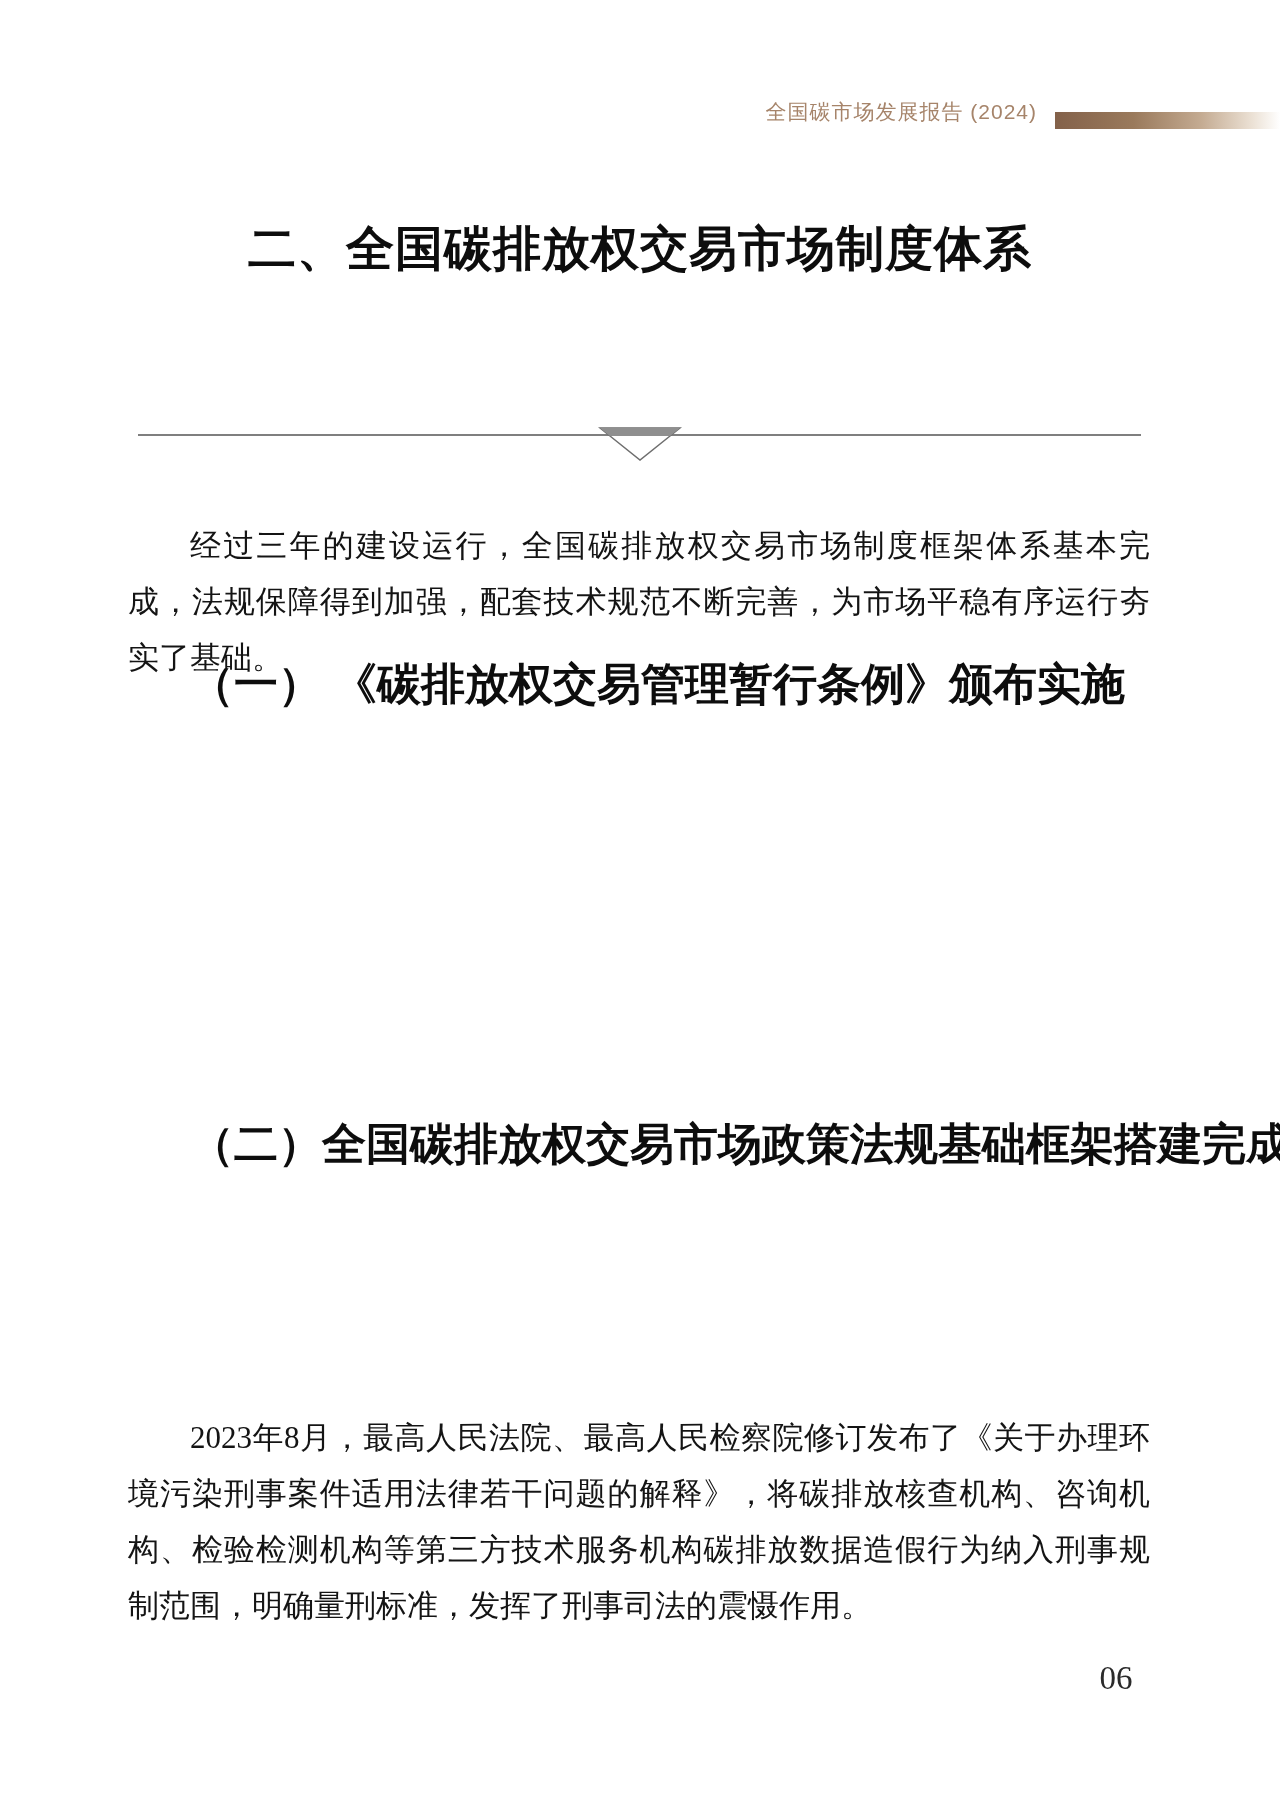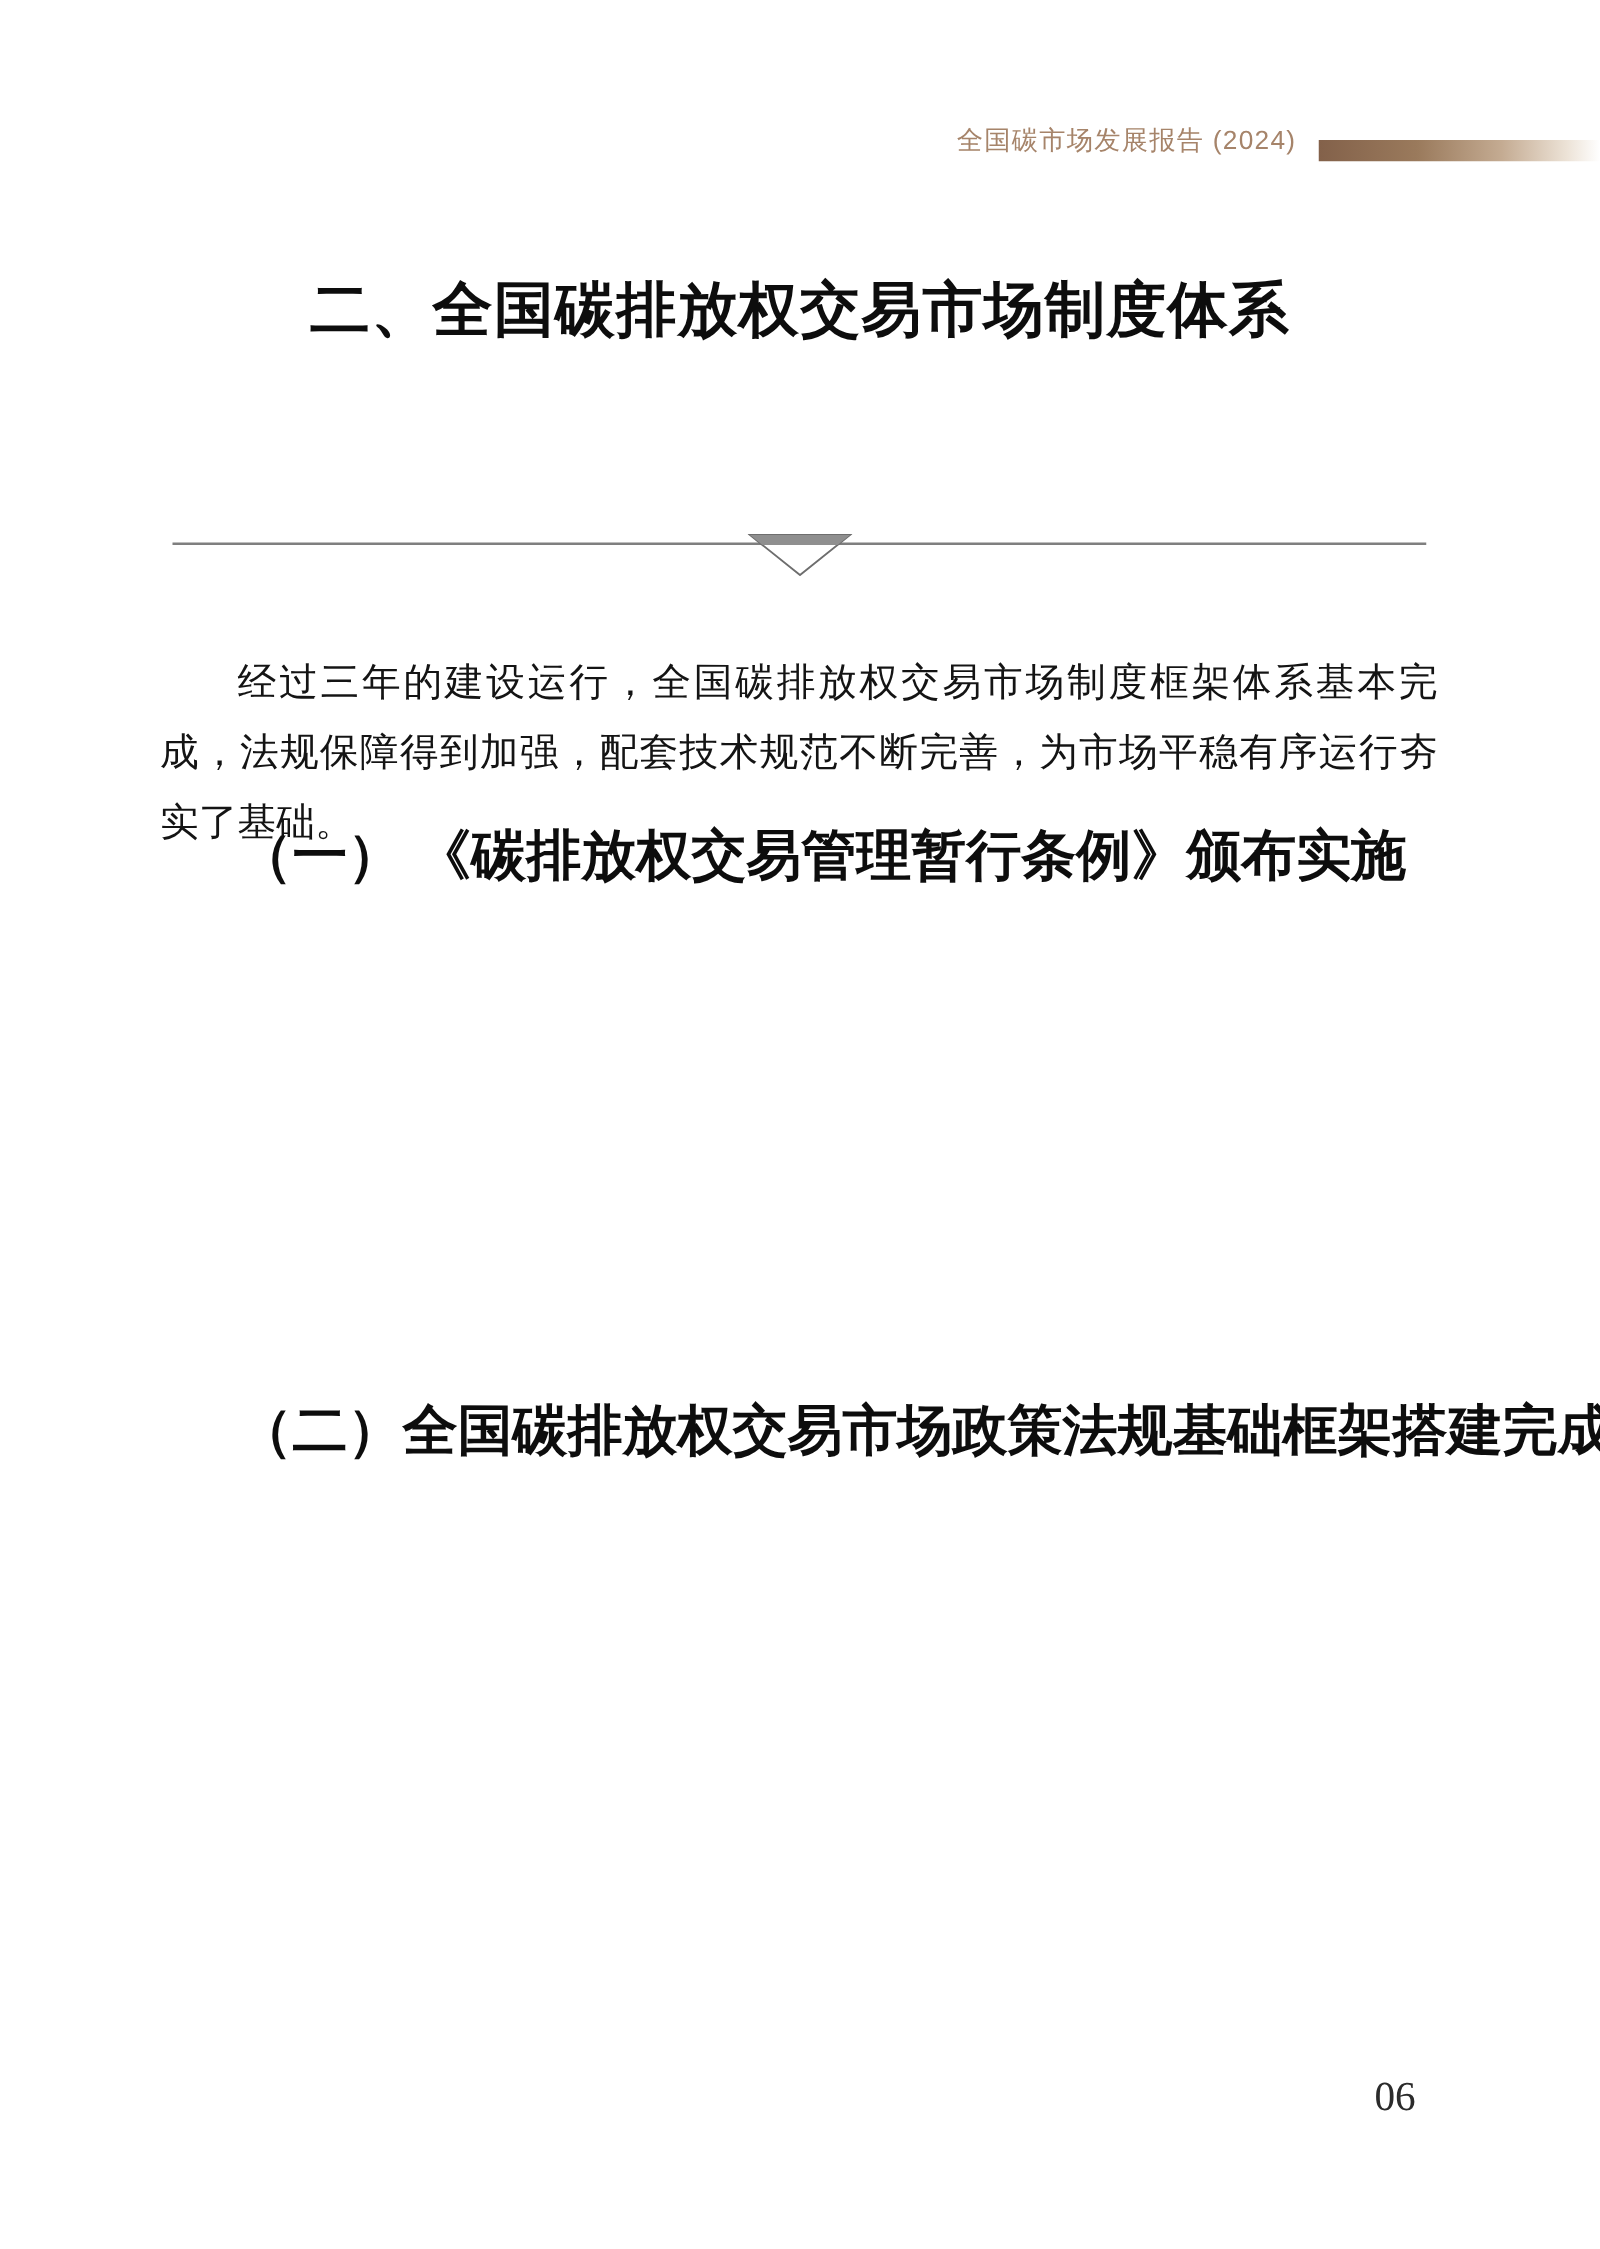--- a/index.html
+++ b/index.html
@@ -135,16 +135,17 @@
   </svg>
 
   <p class="body-para pos-intro">经过三年的建设运行，全国碳排放权交易市场制度框架体系基本完成，法规保障得到加强，配套技术规范不断完善，为市场平稳有序运行夯实了基础。</p>
 
   <h2 class="sub-heading pos-head1">（一） 《碳排放权交易管理暂行条例》颁布实施</h2>
 
 
   <h2 class="sub-heading pos-head2">（二）全国碳排放权交易市场政策法规基础框架搭建完成</h2>
 
 
+  <p class="body-para pos-para4">2023年8月，最高人民法院、最高人民检察院修订发布了《关于办理环境污染刑事案件适用法律若干问题的解释》，将碳排放核查机构、咨询机构、检验检测机构等第三方技术服务机构碳排放数据造假行为纳入刑事规制范围，明确量刑标准，发挥了刑事司法的震慑作用。</p>
 
   <div class="page-number">06</div>
 
 </div>
 
 </body></html>

